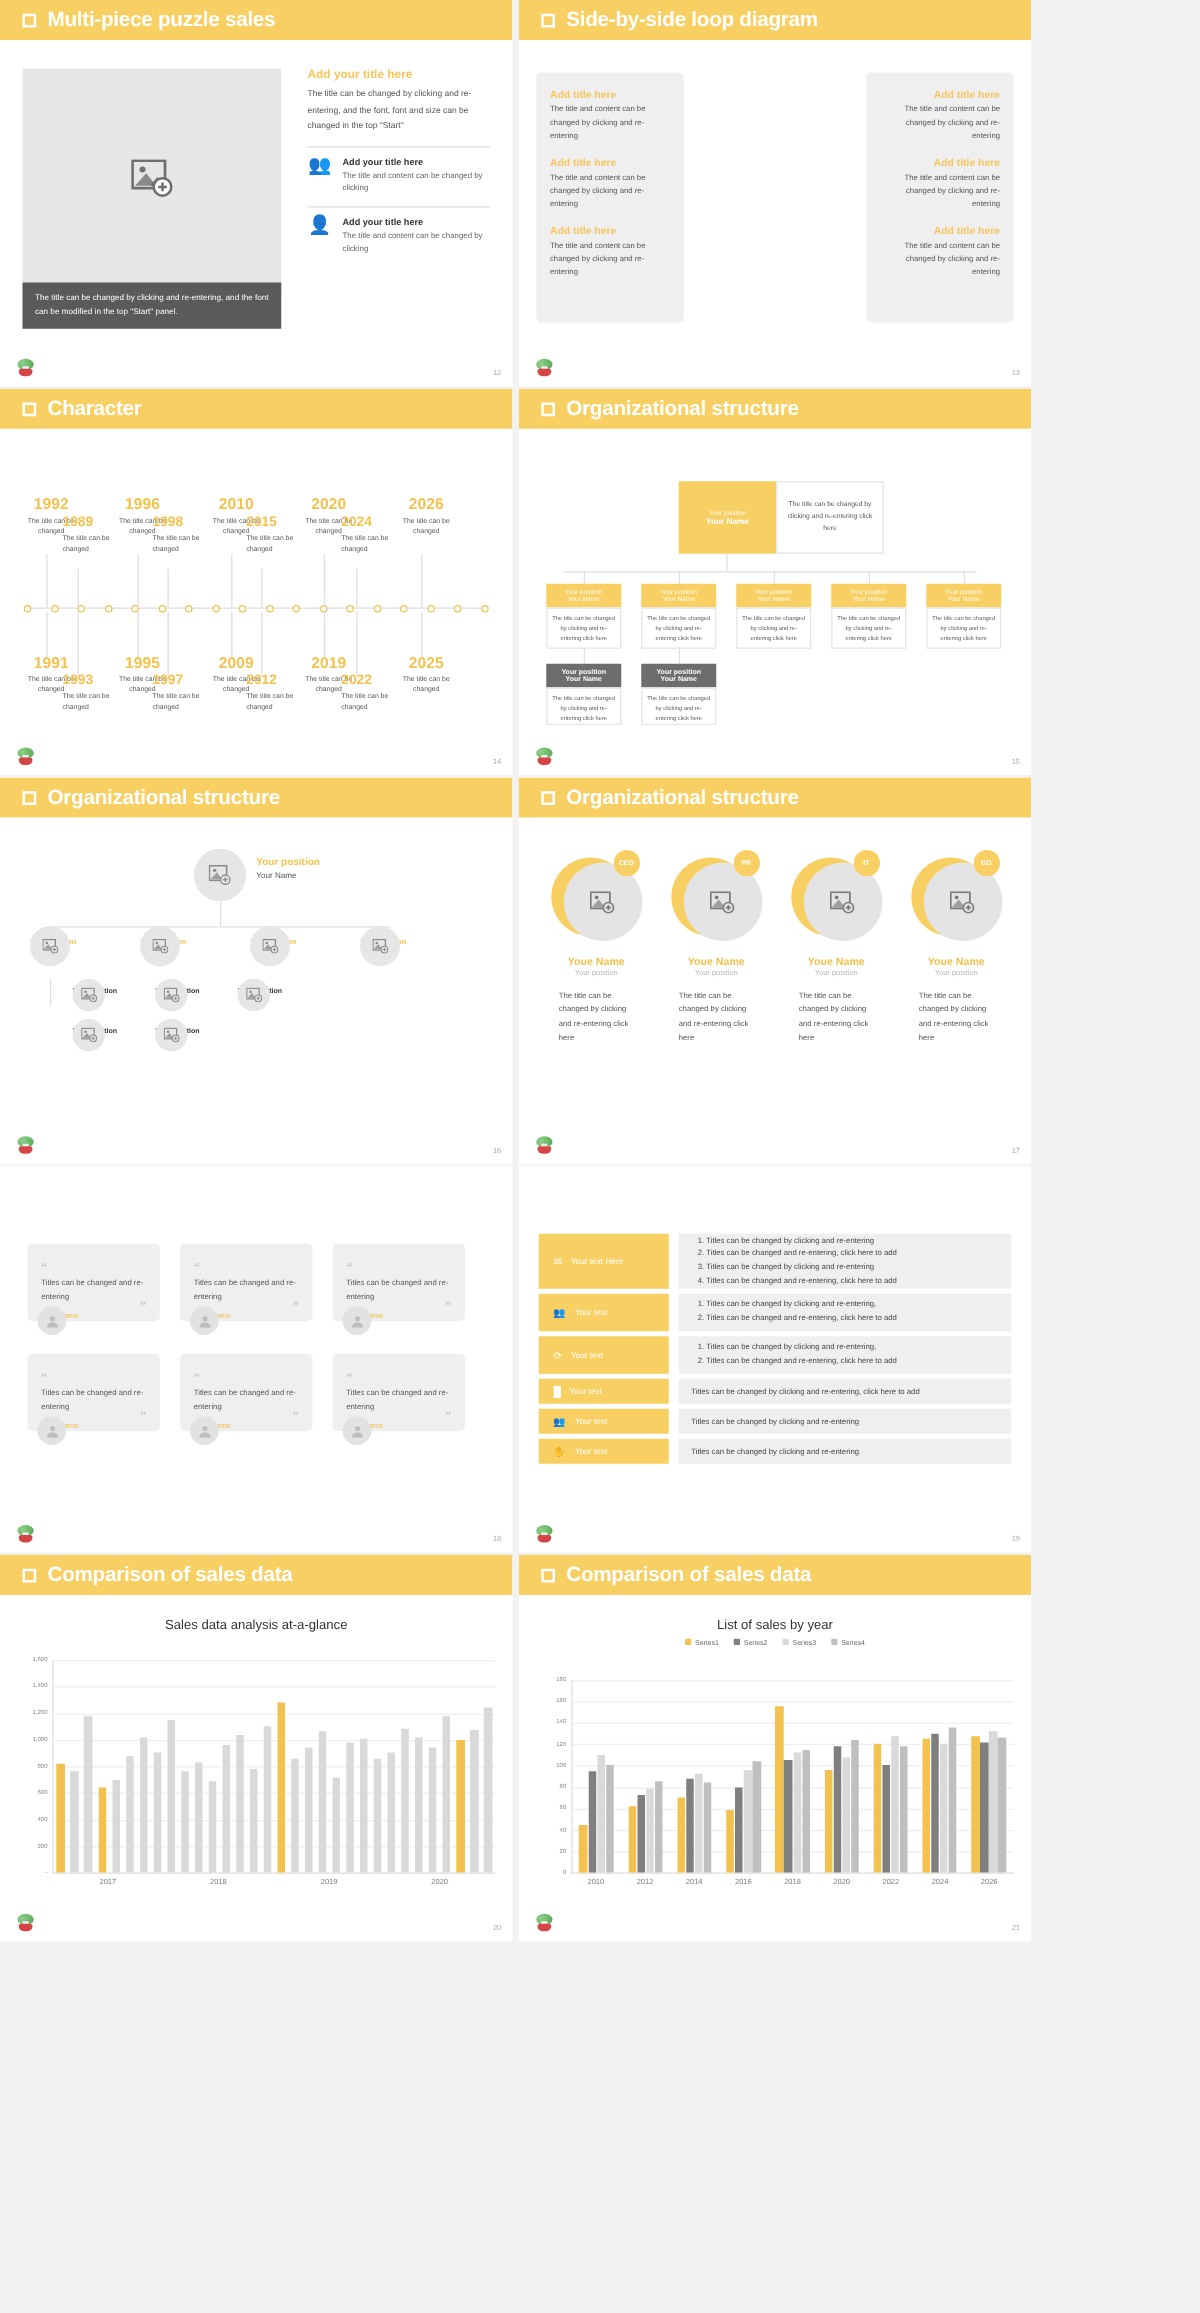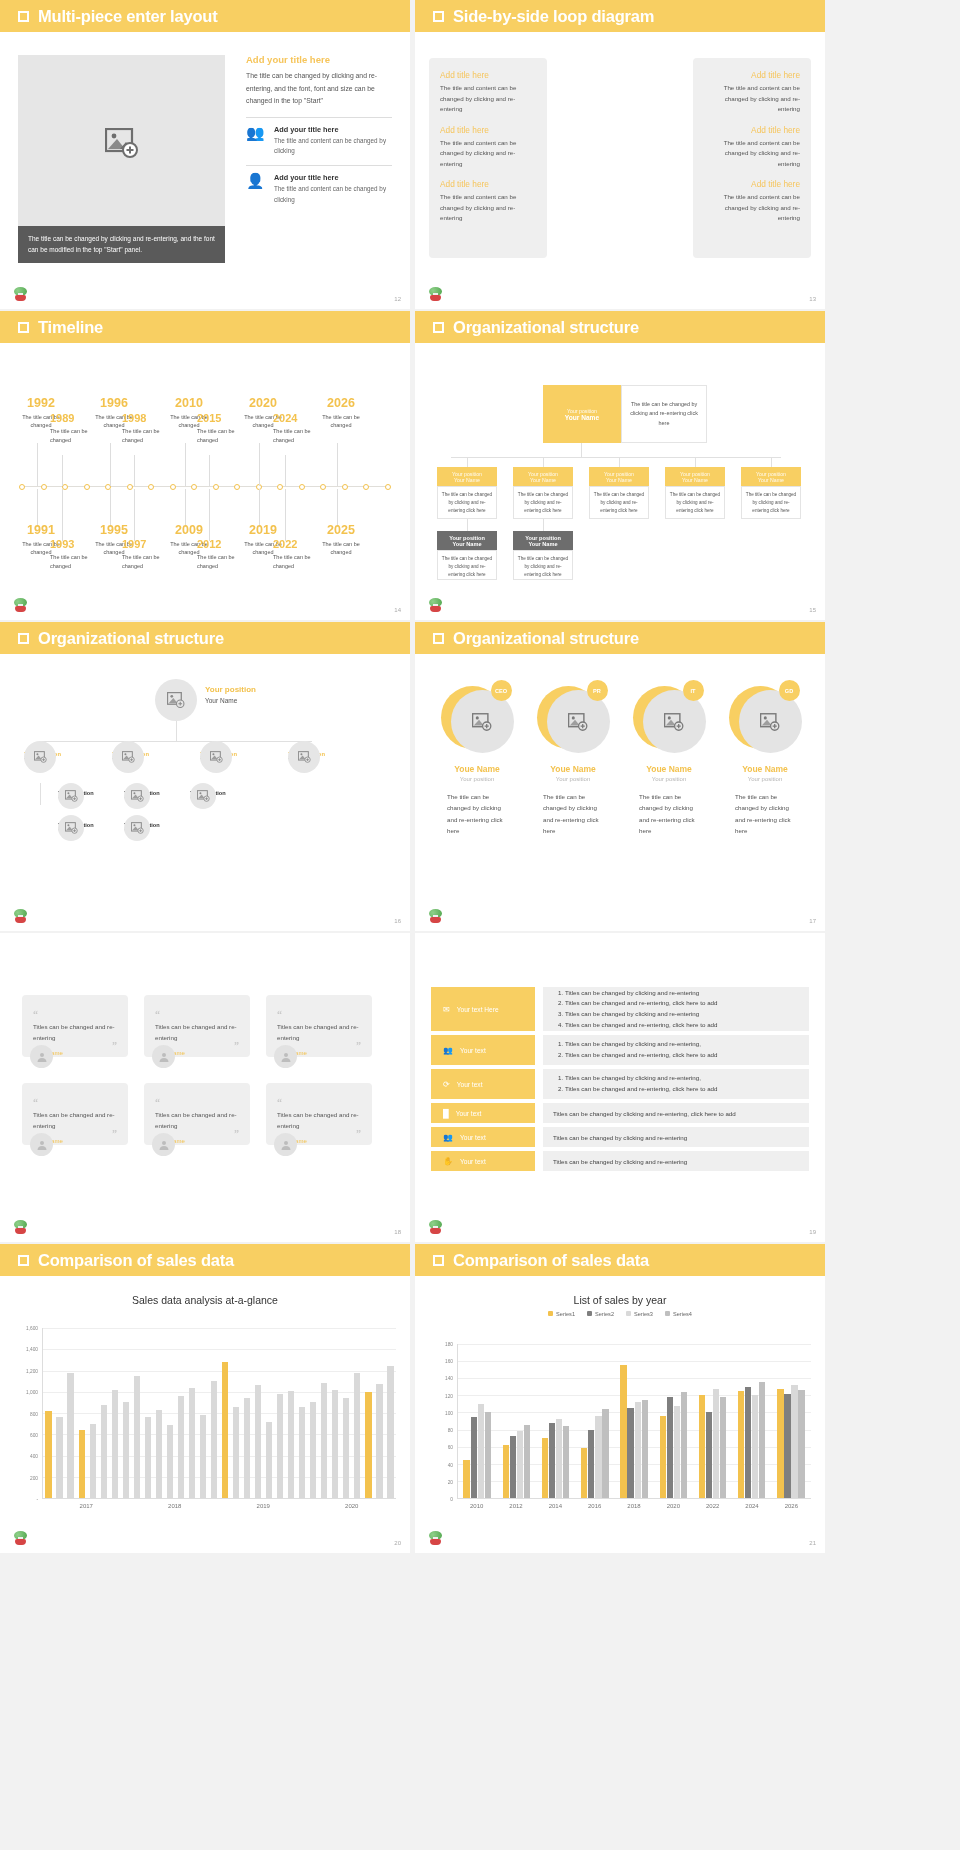--- a/index.html
+++ b/index.html
@@ -25,21 +25,21 @@
   .p-sm { font-size:6.8px; color:#555; line-height:1.85; }
   .hr { border-top:1px solid #ddd; margin:9px 0 7px; }
   .row-i { display:flex; gap:8px; margin-bottom:7px; align-items:flex-start; }
   .ic-y { width:20px; flex:0 0 20px; color:#f3c24e; font-size:15px; text-align:center; line-height:1; }
   .row-i h4 { font-size:7.3px; color:#333; margin-bottom:2px; }
   .row-i p { font-size:6.3px; color:#666; line-height:1.65; }
 
   
   .s2-col { position:absolute; top:26px; width:118px; height:200px; background:#efefef; border-radius:4px; padding:12px 11px; }
   .s2-col.l { left:14px; } .s2-col.r { right:14px; text-align:right; }
-  .s2-t { color:#f6c55b; font-weight:normal; font-size:8.3px; margin-bottom:3px; }
+  .s2-t { color:#f6c55b; font-weight:bold; font-size:8.3px; margin-bottom:3px; }
   .s2-p { font-size:6.2px; color:#555; line-height:1.7; margin-bottom:10px; }
   .s2-ring { position:absolute; left:50%; top:96px; transform:translate(-50%,-50%); width:110px; height:110px; }
   .s2-inner { position:absolute; left:50%; top:50%; transform:translate(-50%,-50%); width:57px; height:57px; background:#fff; border-radius:50%; display:flex; flex-direction:column; align-items:center; justify-content:center; font-size:7.5px; color:#333; line-height:1.45; }
 
   
   .tl { position:absolute; left:0; top:0; right:0; bottom:0; }
   .axis { position:absolute; left:22px; right:22px; top:143px; height:1px; background:#e0ded9; }
   .dot { position:absolute; width:6px; height:6px; border:1.2px solid #f3c24e; background:#fff; border-radius:50%; top:140.5px; transform:translateX(-50%); }
   .stem { position:absolute; width:1px; background:#ddd; }
   .ev { position:absolute; width:52px; }
@@ -96,21 +96,21 @@
   .legend i { width:5px; height:5px; display:inline-block; margin-right:3px; border-radius:1px; }
 </style>
 </head>
 <body>
 
 <div class="grid">
 
   <div class="slide">
     <div class="hdr">
       <div class="sq"></div>
-      <h2>Multi-piece enter layout</h2>
+      <h2>Multi-piece puzzle sales</h2>
     </div>
     <div class="body">
       <div class="s1-img">
         <span class="ph-icon">
           <svg width="34" height="30" viewBox="0 0 34 30">
               <rect x="1" y="1" width="26" height="22" fill="none" stroke="#6e6e6e" stroke-width="2.2"></rect>
               <circle cx="9" cy="8" r="2.4" fill="#6e6e6e"></circle>
               <path d="M3 21 L12 11 L20 21 Z" fill="#8a8a8a"></path>
               <path d="M15 21 L21 14 L26 21 Z" fill="#6e6e6e"></path>
               <circle cx="25" cy="22" r="7" fill="#fff" stroke="#6e6e6e" stroke-width="2"></circle>
@@ -175,21 +175,21 @@
           <div class="s"></div>
           <div class="b"></div>
         </div>
       <div class="pg">13</div>
     </div>
   </div>
 
   <div class="slide">
     <div class="hdr">
       <div class="sq"></div>
-      <h2>Timeline</h2>
+      <h2>Character</h2>
     </div>
     <div class="body">
       <div class="tl" id="timeline">
         <div class="axis"></div>
       <div class="dot" style="left: 22px;"></div>
           <div class="dot" style="left: 43.5294px;"></div>
           <div class="dot" style="left: 65.0588px;"></div>
           <div class="dot" style="left: 86.5882px;"></div>
           <div class="dot" style="left: 108.118px;"></div>
           <div class="dot" style="left: 129.647px;"></div>

